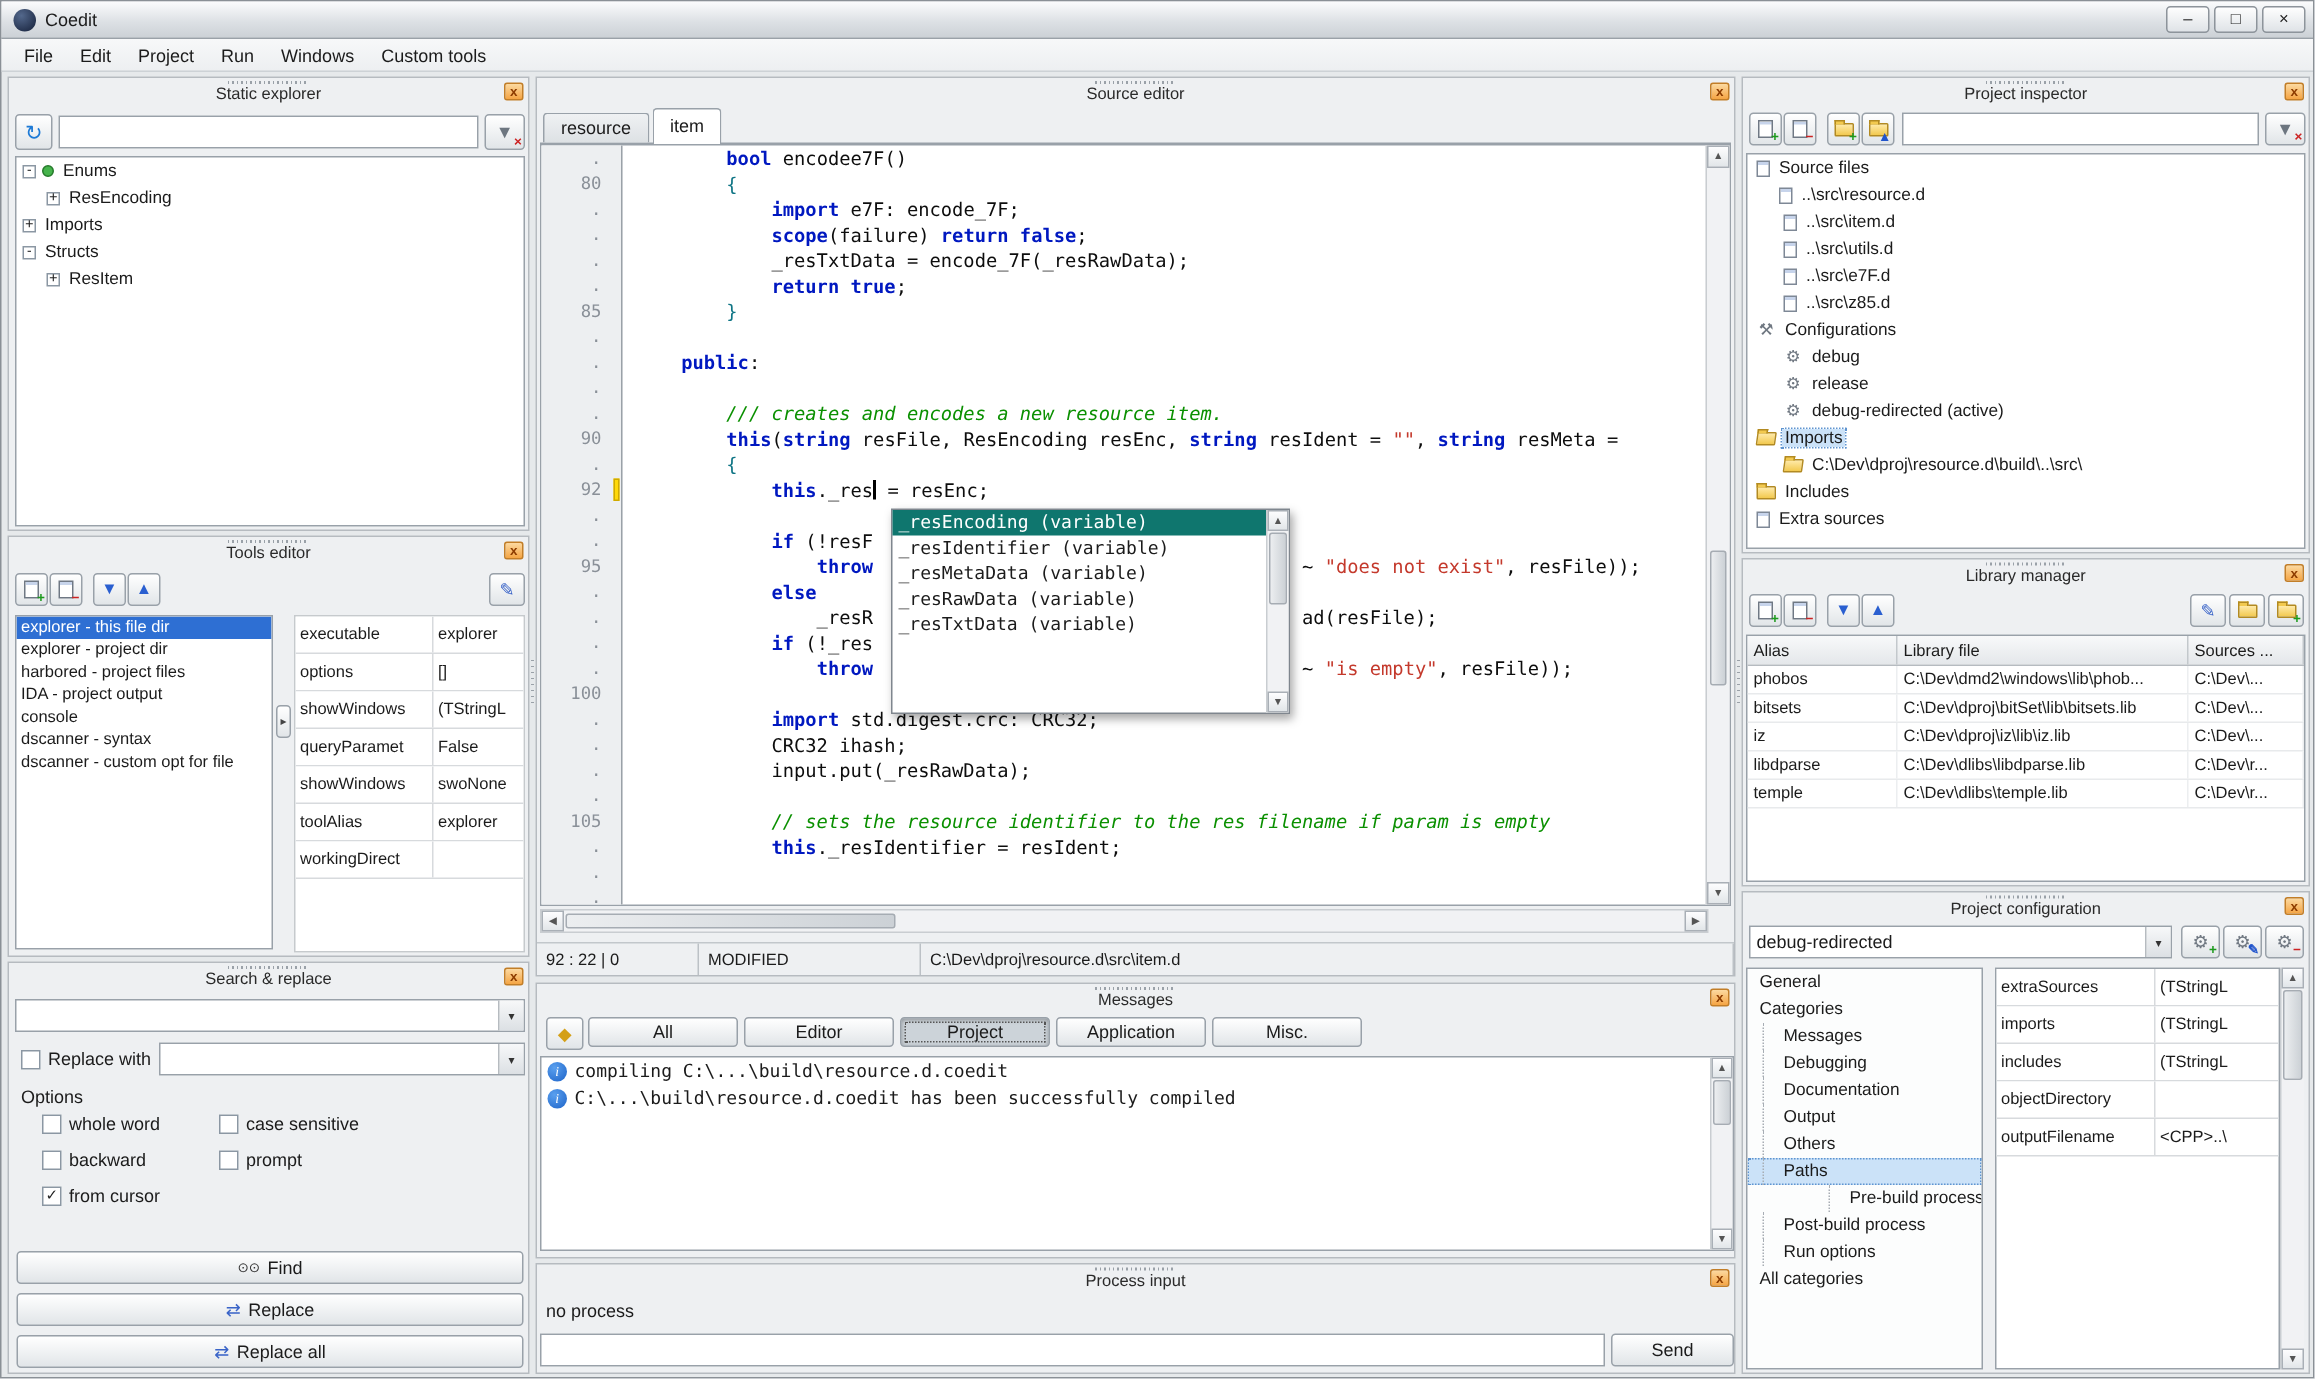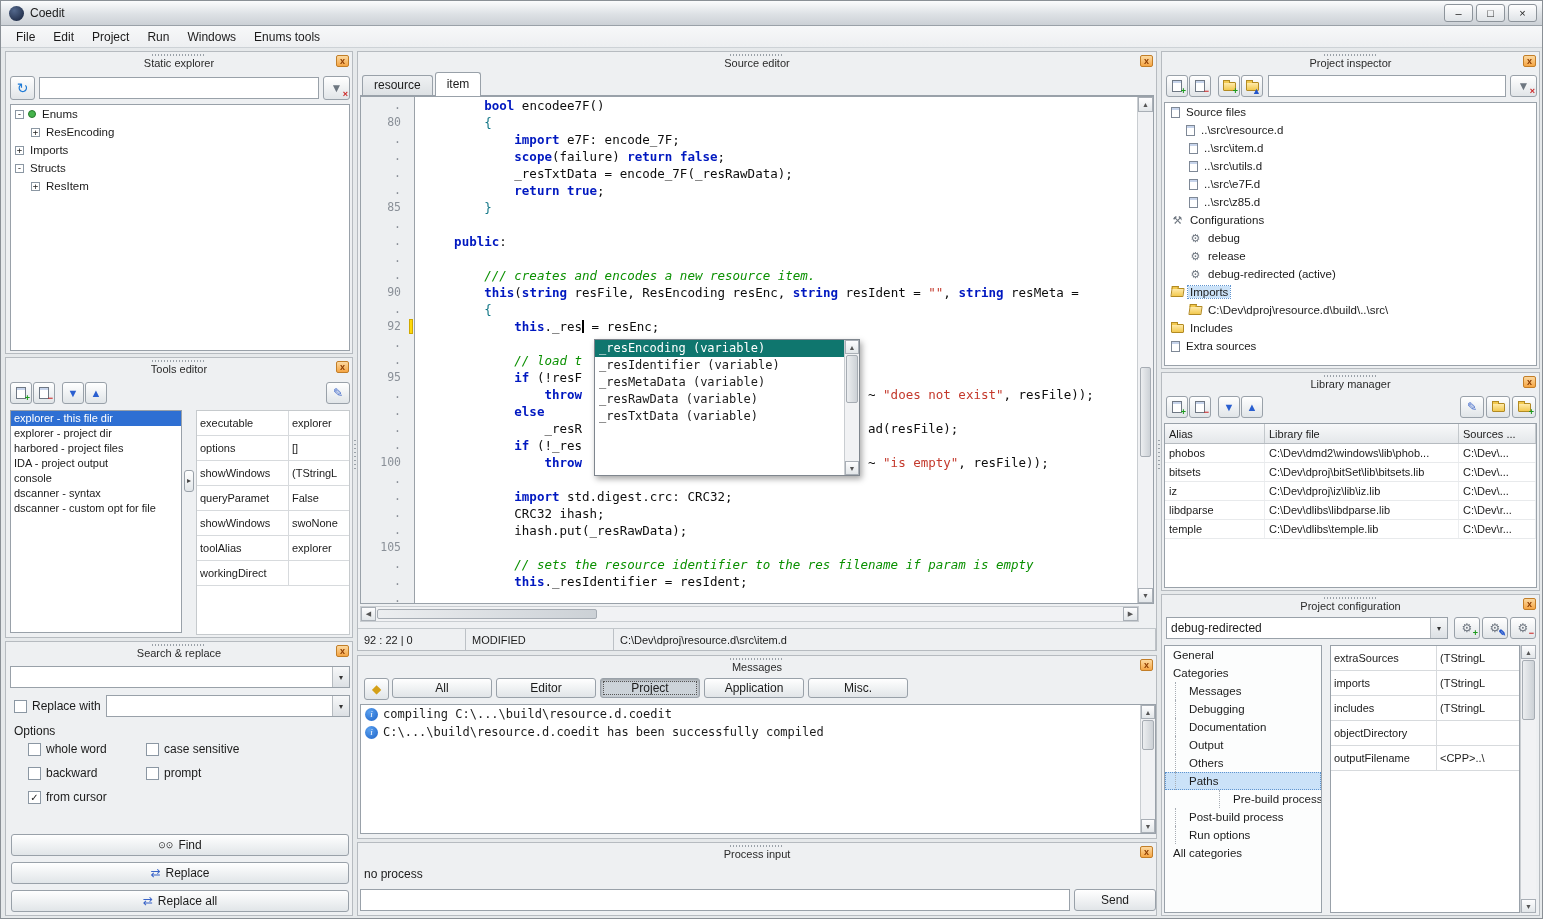--- a/index.html
+++ b/index.html
@@ -102,21 +102,21 @@
       <div class="wbtn">×</div>
     </div>
   </div>
 
   <div class="menubar" id="menubar">
       <div class="menu-item">File</div>
       <div class="menu-item">Edit</div>
       <div class="menu-item">Project</div>
       <div class="menu-item">Run</div>
       <div class="menu-item">Windows</div>
-      <div class="menu-item">Enums tools</div>
+      <div class="menu-item">Custom tools</div>
     </div>
 
   <div class="vsplit" style="left:352px;top:50px;height:865px">
       <span></span>
     </div>
   <div class="vsplit" style="left:1156px;top:50px;height:865px">
       <span></span>
     </div>
 
   <div class="panel" style="left:4px;top:50px;width:348px;height:303px">
@@ -328,31 +328,30 @@
           <div class="cln"><span class="tk-pl">            </span><span class="tk-kw">return</span><span class="tk-pl"> </span><span class="tk-kw">true</span><span class="tk-pl">;</span></div>
           <div class="cln"><span class="tk-pl">        </span><span class="tk-br">}</span></div>
           <div class="cln"></div>
           <div class="cln"><span class="tk-pl">    </span><span class="tk-kw">public</span><span class="tk-pl">:</span></div>
           <div class="cln"></div>
           <div class="cln"><span class="tk-cm">        /// creates and encodes a new resource item.</span></div>
           <div class="cln"><span class="tk-pl">        </span><span class="tk-kw">this</span><span class="tk-pl">(</span><span class="tk-kw">string</span><span class="tk-pl"> resFile, ResEncoding resEnc, </span><span class="tk-kw">string</span><span class="tk-pl"> resIdent = </span><span class="tk-st">""</span><span class="tk-pl">, </span><span class="tk-kw">string</span><span class="tk-pl"> resMeta = </span></div>
           <div class="cln"><span class="tk-pl">        </span><span class="tk-br">{</span></div>
           <div class="cln"><span class="tk-pl">            </span><span class="tk-kw">this</span><span class="tk-pl">._res</span><span class="caret"></span><span class="tk-pl"> = resEnc;</span></div>
           <div class="cln"></div>
-          <div class="cln"><span class="tk-cm">            // load t</span></div>
           <div class="cln"><span class="tk-pl">            </span><span class="tk-kw">if</span><span class="tk-pl"> (!resF</span></div>
           <div class="cln"><span class="tk-pl">                </span><span class="tk-kw">throw</span><span class="tk-pl">                                      ~ </span><span class="tk-st">"does not exist"</span><span class="tk-pl">, resFile));</span></div>
           <div class="cln"><span class="tk-pl">            </span><span class="tk-kw">else</span></div>
           <div class="cln"><span class="tk-pl">                _resR                                      ad(resFile);</span></div>
           <div class="cln"><span class="tk-pl">            </span><span class="tk-kw">if</span><span class="tk-pl"> (!_res</span></div>
           <div class="cln"><span class="tk-pl">                </span><span class="tk-kw">throw</span><span class="tk-pl">                                      ~ </span><span class="tk-st">"is empty"</span><span class="tk-pl">, resFile));</span></div>
           <div class="cln"></div>
           <div class="cln"><span class="tk-pl">            </span><span class="tk-kw">import</span><span class="tk-pl"> std.digest.crc: CRC32;</span></div>
           <div class="cln"><span class="tk-pl">            CRC32 ihash;</span></div>
-          <div class="cln"><span class="tk-pl">            ihash.put(_resRawData);</span></div>
+          <div class="cln"><span class="tk-pl">            input.put(_resRawData);</span></div>
           <div class="cln"></div>
           <div class="cln"><span class="tk-cm">            // sets the resource identifier to the res filename if param is empty</span></div>
           <div class="cln"><span class="tk-pl">            </span><span class="tk-kw">this</span><span class="tk-pl">._resIdentifier = resIdent;</span></div>
         </div>
       <div class="sbv">
         <div class="sbtn" style="left:0;right:0;top:0;height:15px">▲</div>
         <div class="sbtn" style="left:0;right:0;bottom:0;height:15px">▼</div>
         <div class="sthumb" style="left:2px;right:2px;top:270px;height:90px"></div>
       </div>
     </div>

